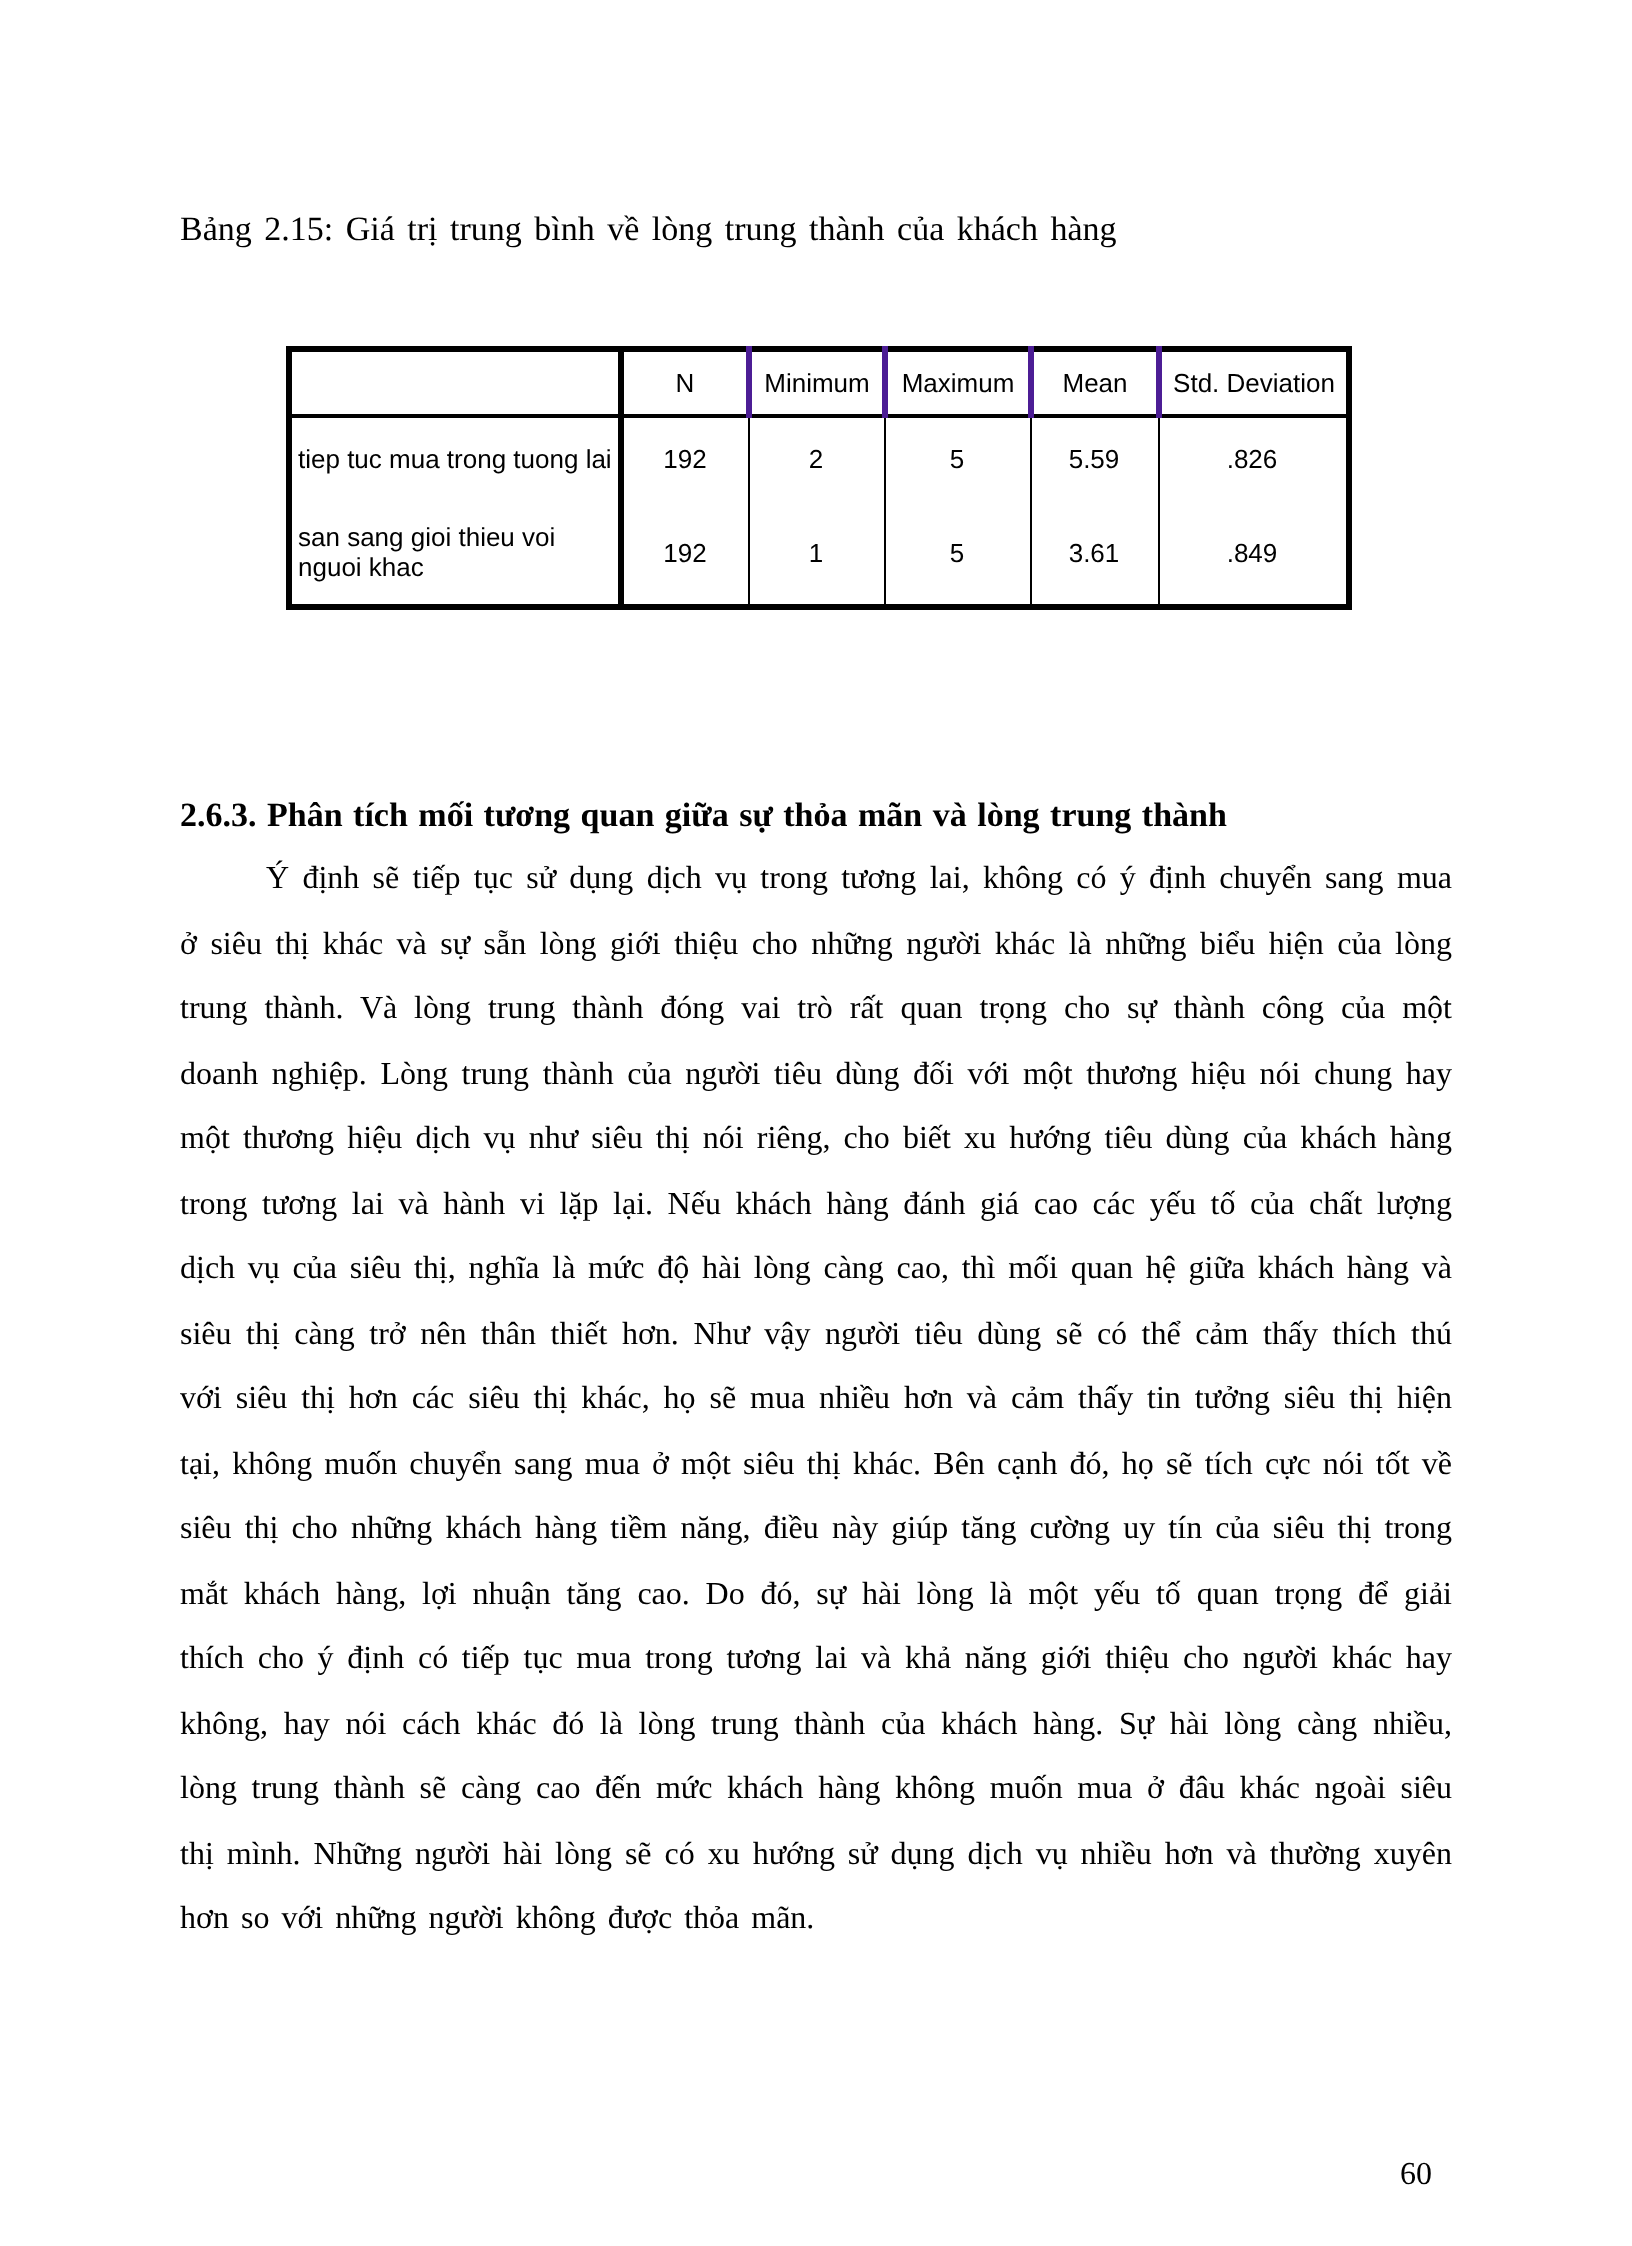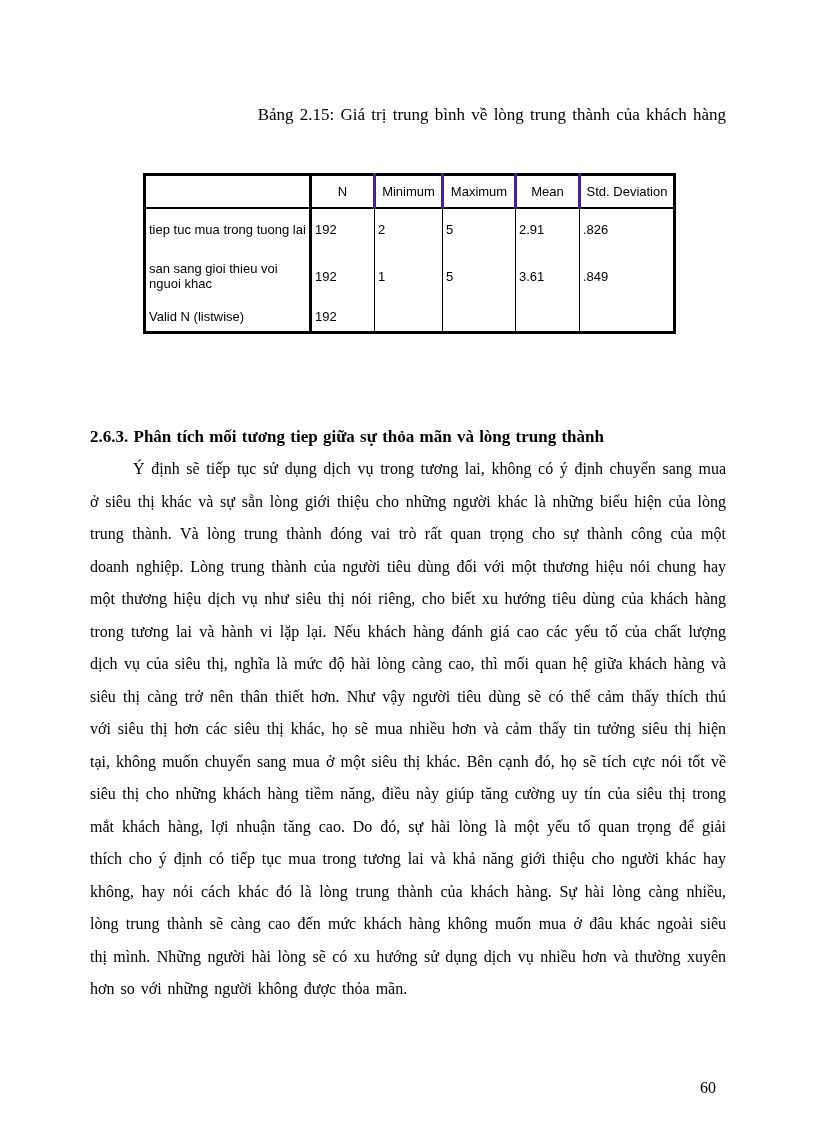--- a/index.html
+++ b/index.html
@@ -15,21 +15,21 @@
     background: #ffffff;
     font-family: "Liberation Serif", serif;
     color: #000000;
     overflow: hidden;
   }
   .content {
     padding: 0 90px;
   }
   .table-caption {
     margin-top: 104px;
-    text-align: right;
+    text-align: left;
     font-size: 17px;
     line-height: 22px;
     word-spacing: 2px;
   }
   .stats-table-wrap {
     margin-top: 47px;
     margin-left: 53px;
   }
   table.stats-table {
     border-collapse: collapse;
@@ -64,21 +64,21 @@
   table.stats-table th.n-col,
   table.stats-table td.n-col {
     border-left: 3px solid #000000;
   }
   table.stats-table td {
     border-left: 1px solid #000000;
     vertical-align: middle;
     padding: 2px 3px;
   }
   table.stats-table td.num {
-    text-align: left;
+    text-align: center;
     padding-right: 4px;
   }
   table.stats-table tr.r1 td { height: 37px; margin-left: 36px; }
   table.stats-table tr.r2 td { height: 48px; margin-left: 24px; }
   table.stats-table tr.r3 td { height: 25px; }
   .section-heading {
     margin-top: 86px;
     font-size: 17px;
     font-weight: bold;
     line-height: 33px;
@@ -126,43 +126,35 @@
             <th>Mean</th>
             <th>Std. Deviation</th>
           </tr>
         </thead>
         <tbody>
           <tr class="r1">
             <td class="label-col">tiep tuc mua trong tuong lai</td>
             <td class="num n-col">192</td>
             <td class="num">2</td>
             <td class="num">5</td>
-            <td class="num">2.91</td>
+            <td class="num">5.59</td>
             <td class="num">.826</td>
           </tr>
           <tr class="r2">
             <td class="label-col">san sang gioi thieu voi nguoi khac</td>
             <td class="num n-col">192</td>
             <td class="num">1</td>
             <td class="num">5</td>
             <td class="num">3.61</td>
             <td class="num">.849</td>
           </tr>
-          <tr class="r3">
-            <td class="label-col">Valid N (listwise)</td>
-            <td class="num n-col">192</td>
-            <td class="num"></td>
-            <td class="num"></td>
-            <td class="num"></td>
-            <td class="num"></td>
-          </tr>
         </tbody>
       </table>
     </div>
 
-    <div class="section-heading">2.6.3. Phân tích mối tương tiep giữa sự thỏa mãn và lòng trung thành</div>
+    <div class="section-heading">2.6.3. Phân tích mối tương quan giữa sự thỏa mãn và lòng trung thành</div>
 
     <p class="body-paragraph">Ý định sẽ tiếp tục sử dụng dịch vụ trong tương lai, không có ý định chuyển sang mua ở siêu thị khác và sự sẵn lòng giới thiệu cho những người khác là những biểu hiện của lòng trung thành. Và lòng trung thành đóng vai trò rất quan trọng cho sự thành công của một doanh nghiệp. Lòng trung thành của người tiêu dùng đối với một thương hiệu nói chung hay một thương hiệu dịch vụ như siêu thị nói riêng, cho biết xu hướng tiêu dùng của khách hàng trong tương lai và hành vi lặp lại. Nếu khách hàng đánh giá cao các yếu tố của chất lượng dịch vụ của siêu thị, nghĩa là mức độ hài lòng càng cao, thì mối quan hệ giữa khách hàng và siêu thị càng trở nên thân thiết hơn. Như vậy người tiêu dùng sẽ có thể cảm thấy thích thú với siêu thị hơn các siêu thị khác, họ sẽ mua nhiều hơn và cảm thấy tin tưởng siêu thị hiện tại, không muốn chuyển sang mua ở một siêu thị khác. Bên cạnh đó, họ sẽ tích cực nói tốt về siêu thị cho những khách hàng tiềm năng, điều này giúp tăng cường uy tín của siêu thị trong mắt khách hàng, lợi nhuận tăng cao. Do đó, sự hài lòng là một yếu tố quan trọng để giải thích cho ý định có tiếp tục mua trong tương lai và khả năng giới thiệu cho người khác hay không, hay nói cách khác đó là lòng trung thành của khách hàng. Sự hài lòng càng nhiều, lòng trung thành sẽ càng cao đến mức khách hàng không muốn mua ở đâu khác ngoài siêu thị mình. Những người hài lòng sẽ có xu hướng sử dụng dịch vụ nhiều hơn và thường xuyên hơn so với những người không được thỏa mãn.</p>
 
   </div>
 
   <div class="page-number">60</div>
 </div>
 
 </body></html>

